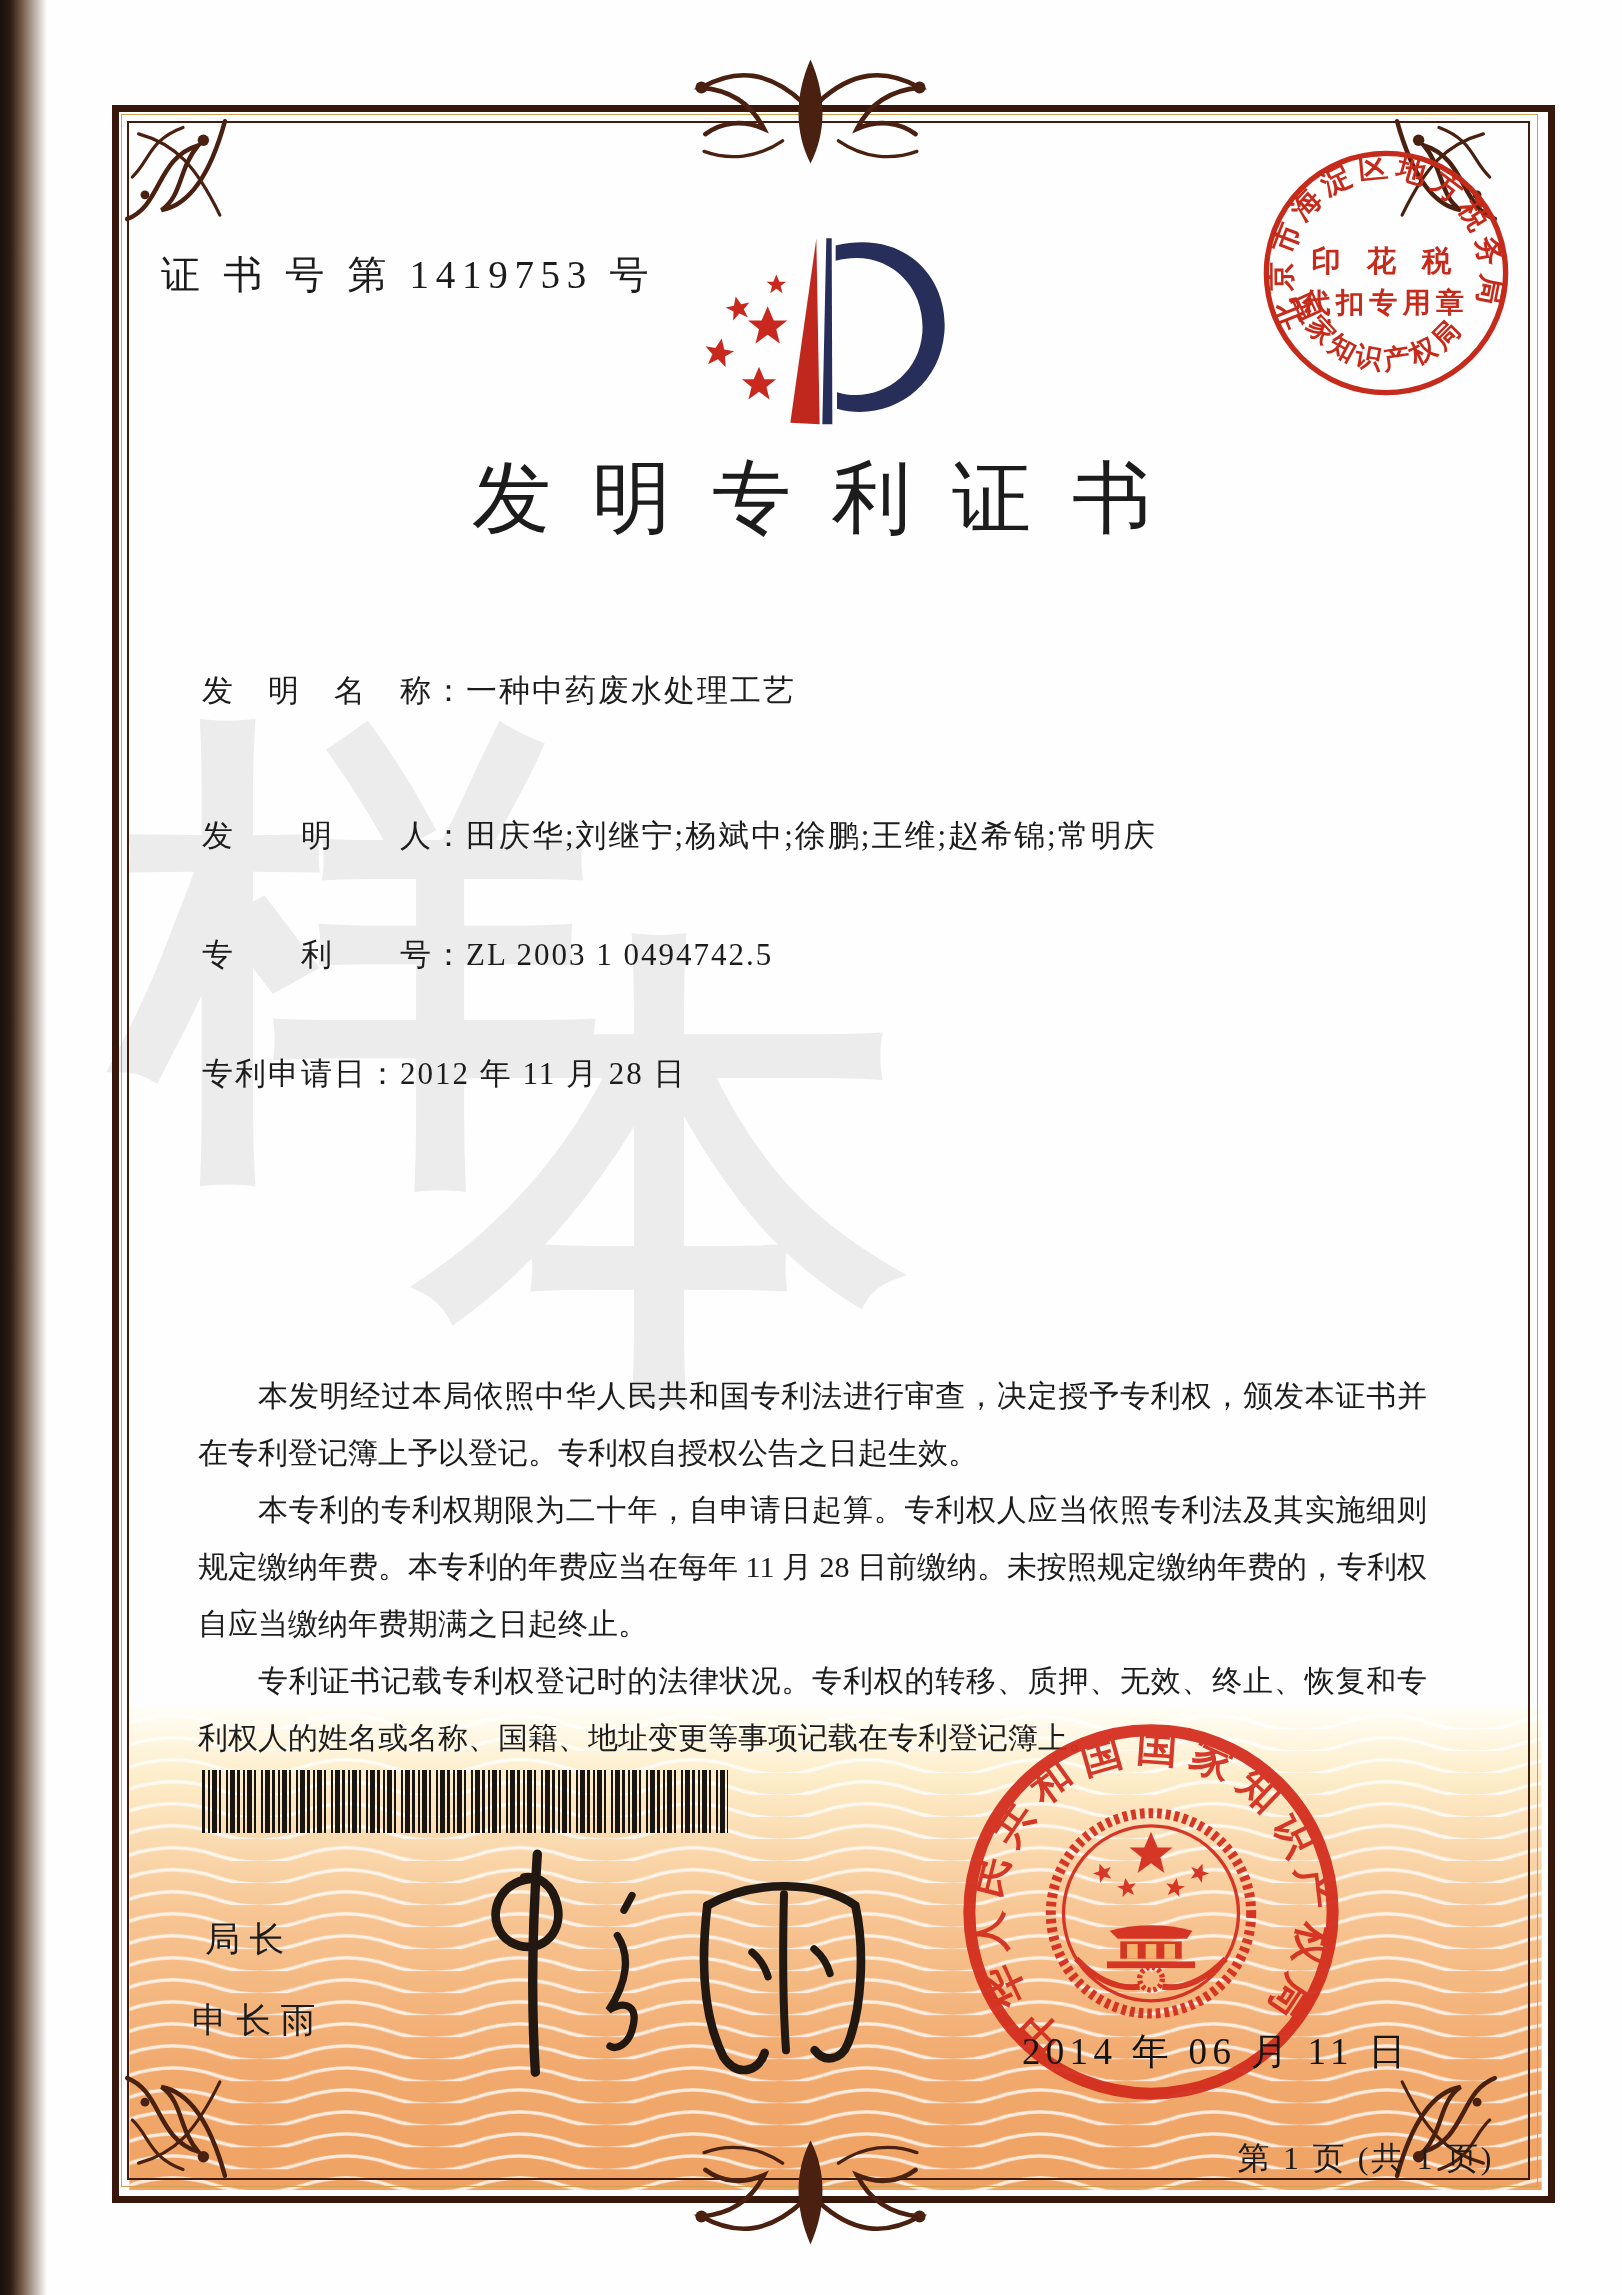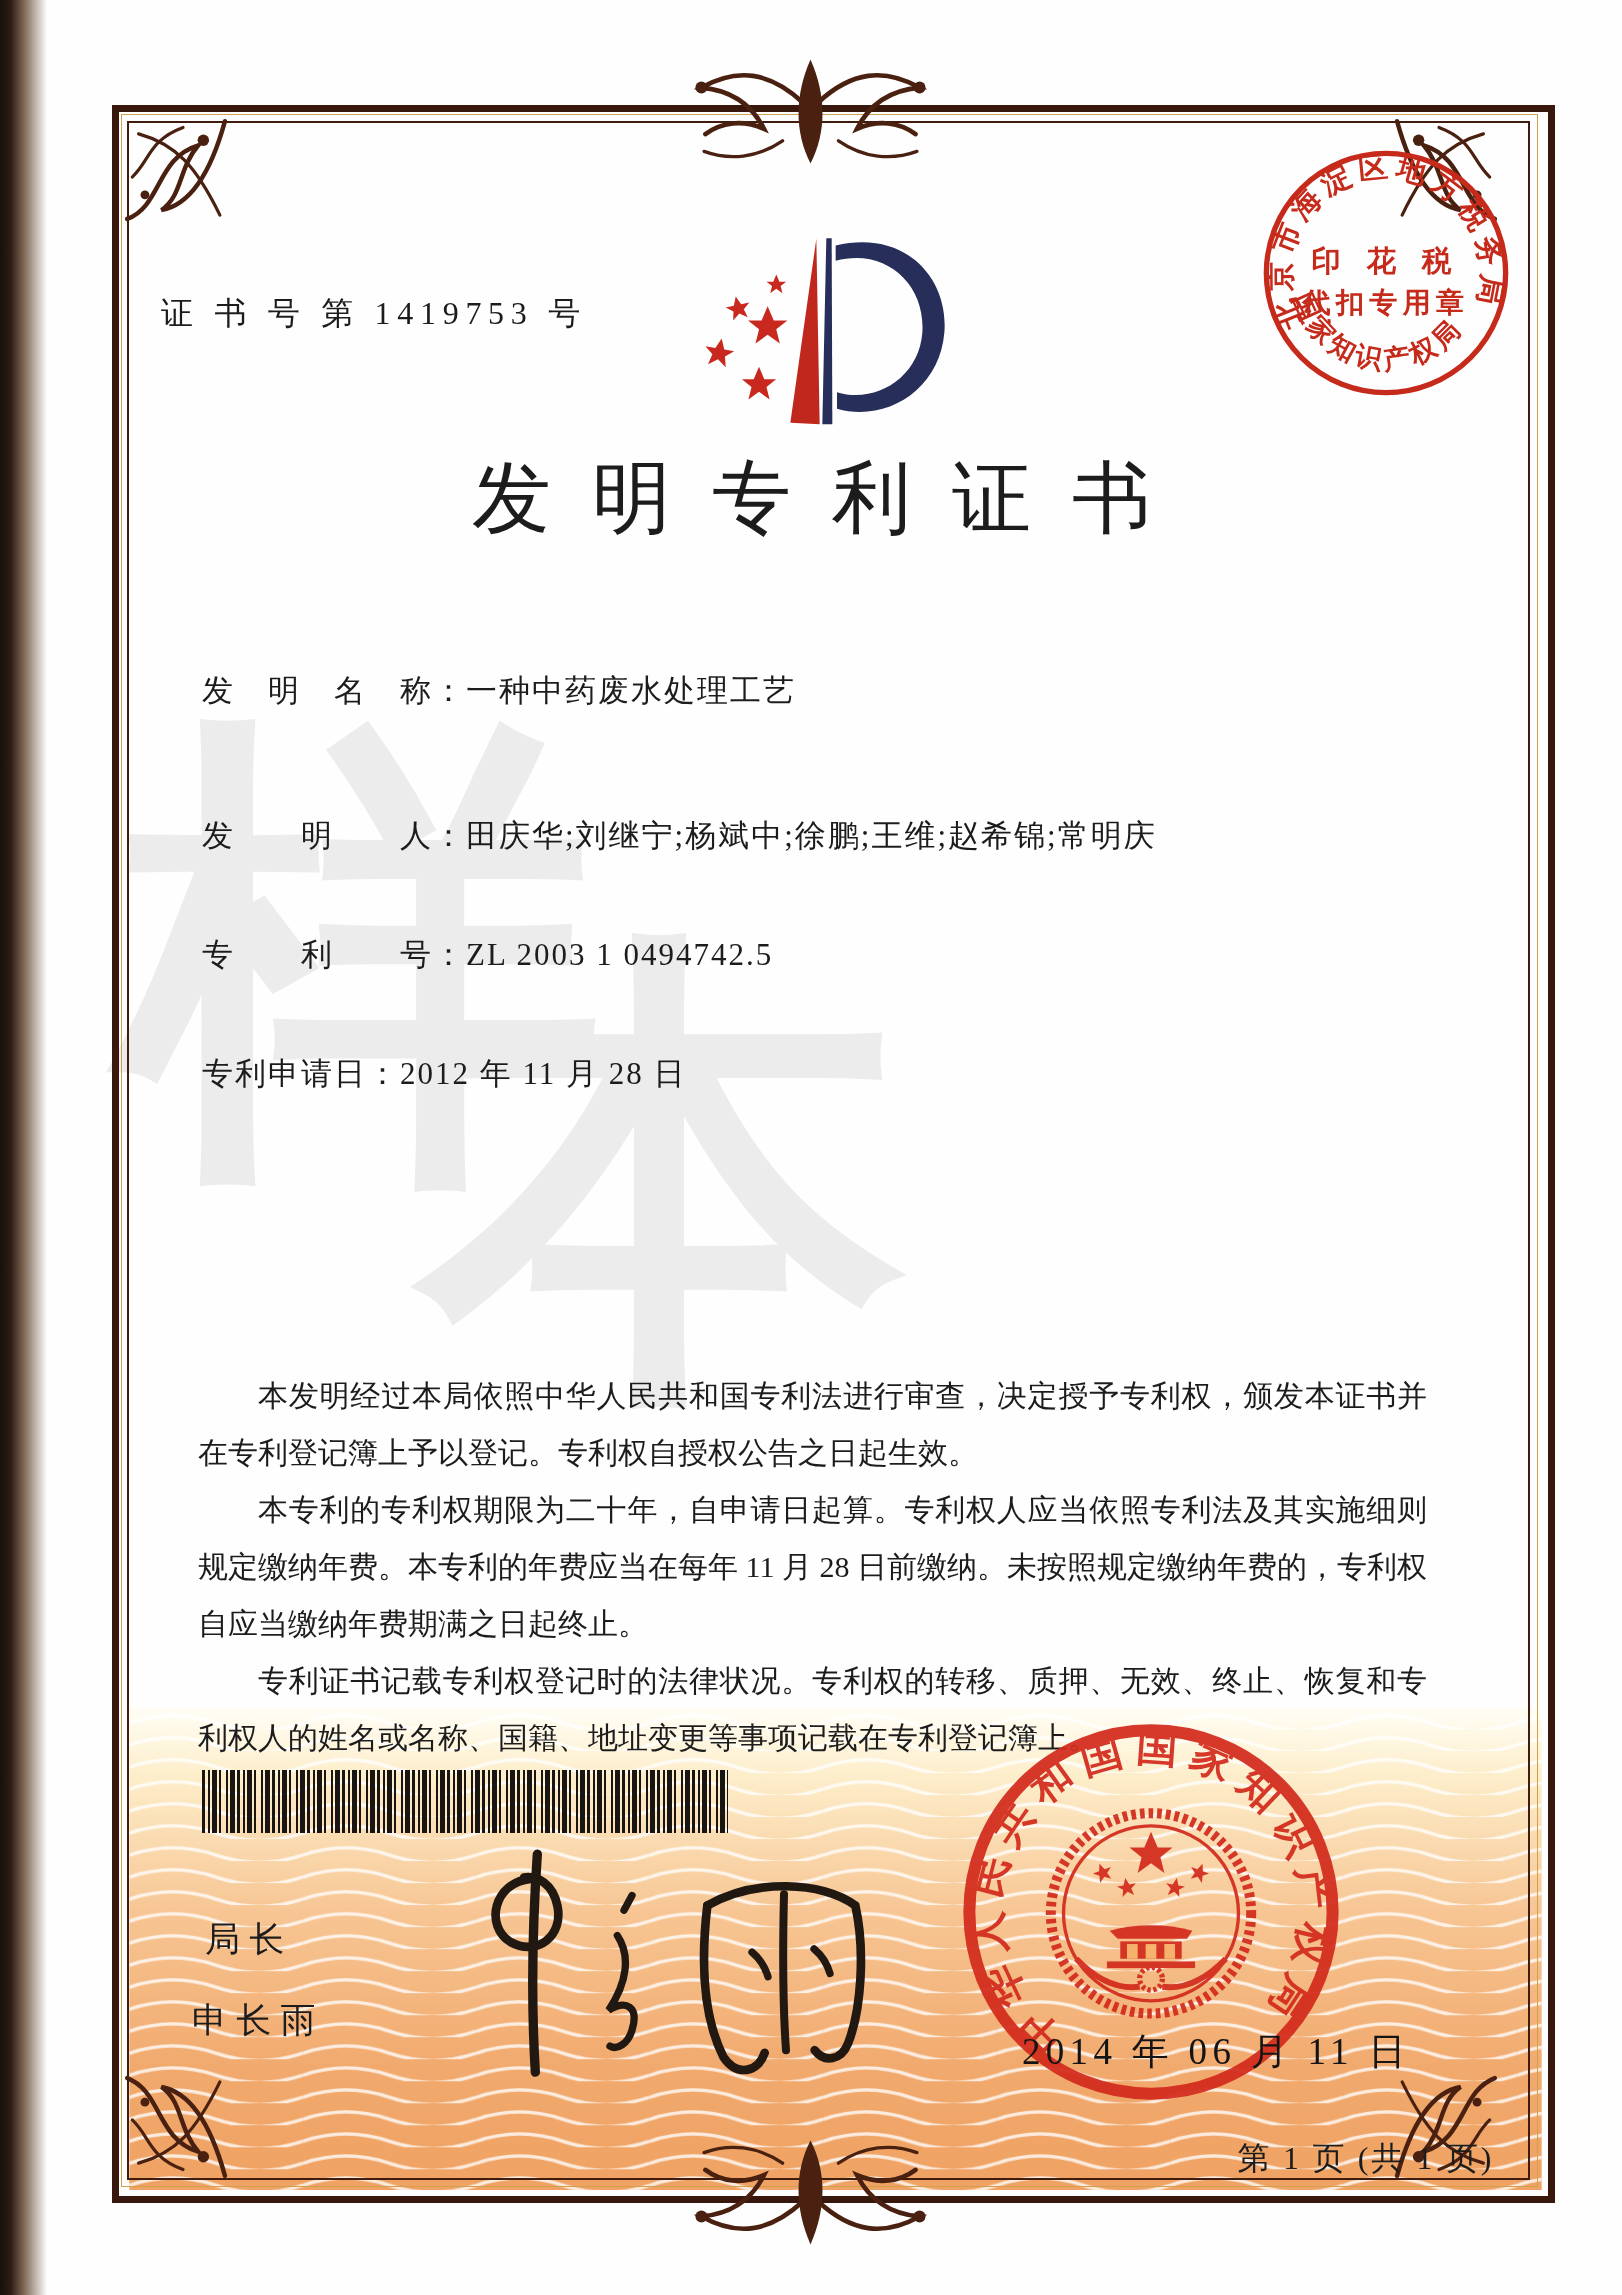--- a/index.html
+++ b/index.html
@@ -8,21 +8,21 @@
   .abs{position:absolute;}
   
   .spine{left:0;top:0;width:47px;height:2295px;
          background:linear-gradient(90deg,#17100b 0px,#2d1c13 10.7px,#7a6250 23px,rgba(250,250,250,0) 47px);z-index:5;}
   
   .frame-outer{left:112px;top:105px;width:1429px;height:2084px;border:7.3px solid #38180c;z-index:3;}
   .frame-gold{left:121px;top:114px;width:1415px;height:2071px;border:1.3px solid #cfa14e;z-index:3;}
   .frame-inner{left:127px;top:121px;width:1399px;height:2055px;border:2.7px solid #3f1c0d;z-index:3;}
   .orn{z-index:4;}
   
-  .certno{left:161px;top:248px;font-size:32px;letter-spacing:6.7px;z-index:6;margin-top:44px;}
+  .certno{left:161px;top:248px;font-size:39px;letter-spacing:6.7px;z-index:6;}
   .logo{left:691px;top:190px;z-index:6;}
   .stamp{left:1257px;top:144px;z-index:7;}
   .title{left:129px;top:446px;width:1365px;text-align:center;font-size:79px;font-weight:normal;
          letter-spacing:41px;text-indent:41px;z-index:6;}
   
   .wm{z-index:1;color:#ececec;font-size:487px;line-height:1;font-weight:bold;}
   .wm1{left:117px;top:717px;}
   .wm2{left:420px;top:934px;}
   
   .field{left:202px;width:1268px;font-size:31px;letter-spacing:2px;z-index:6;white-space:nowrap;}

